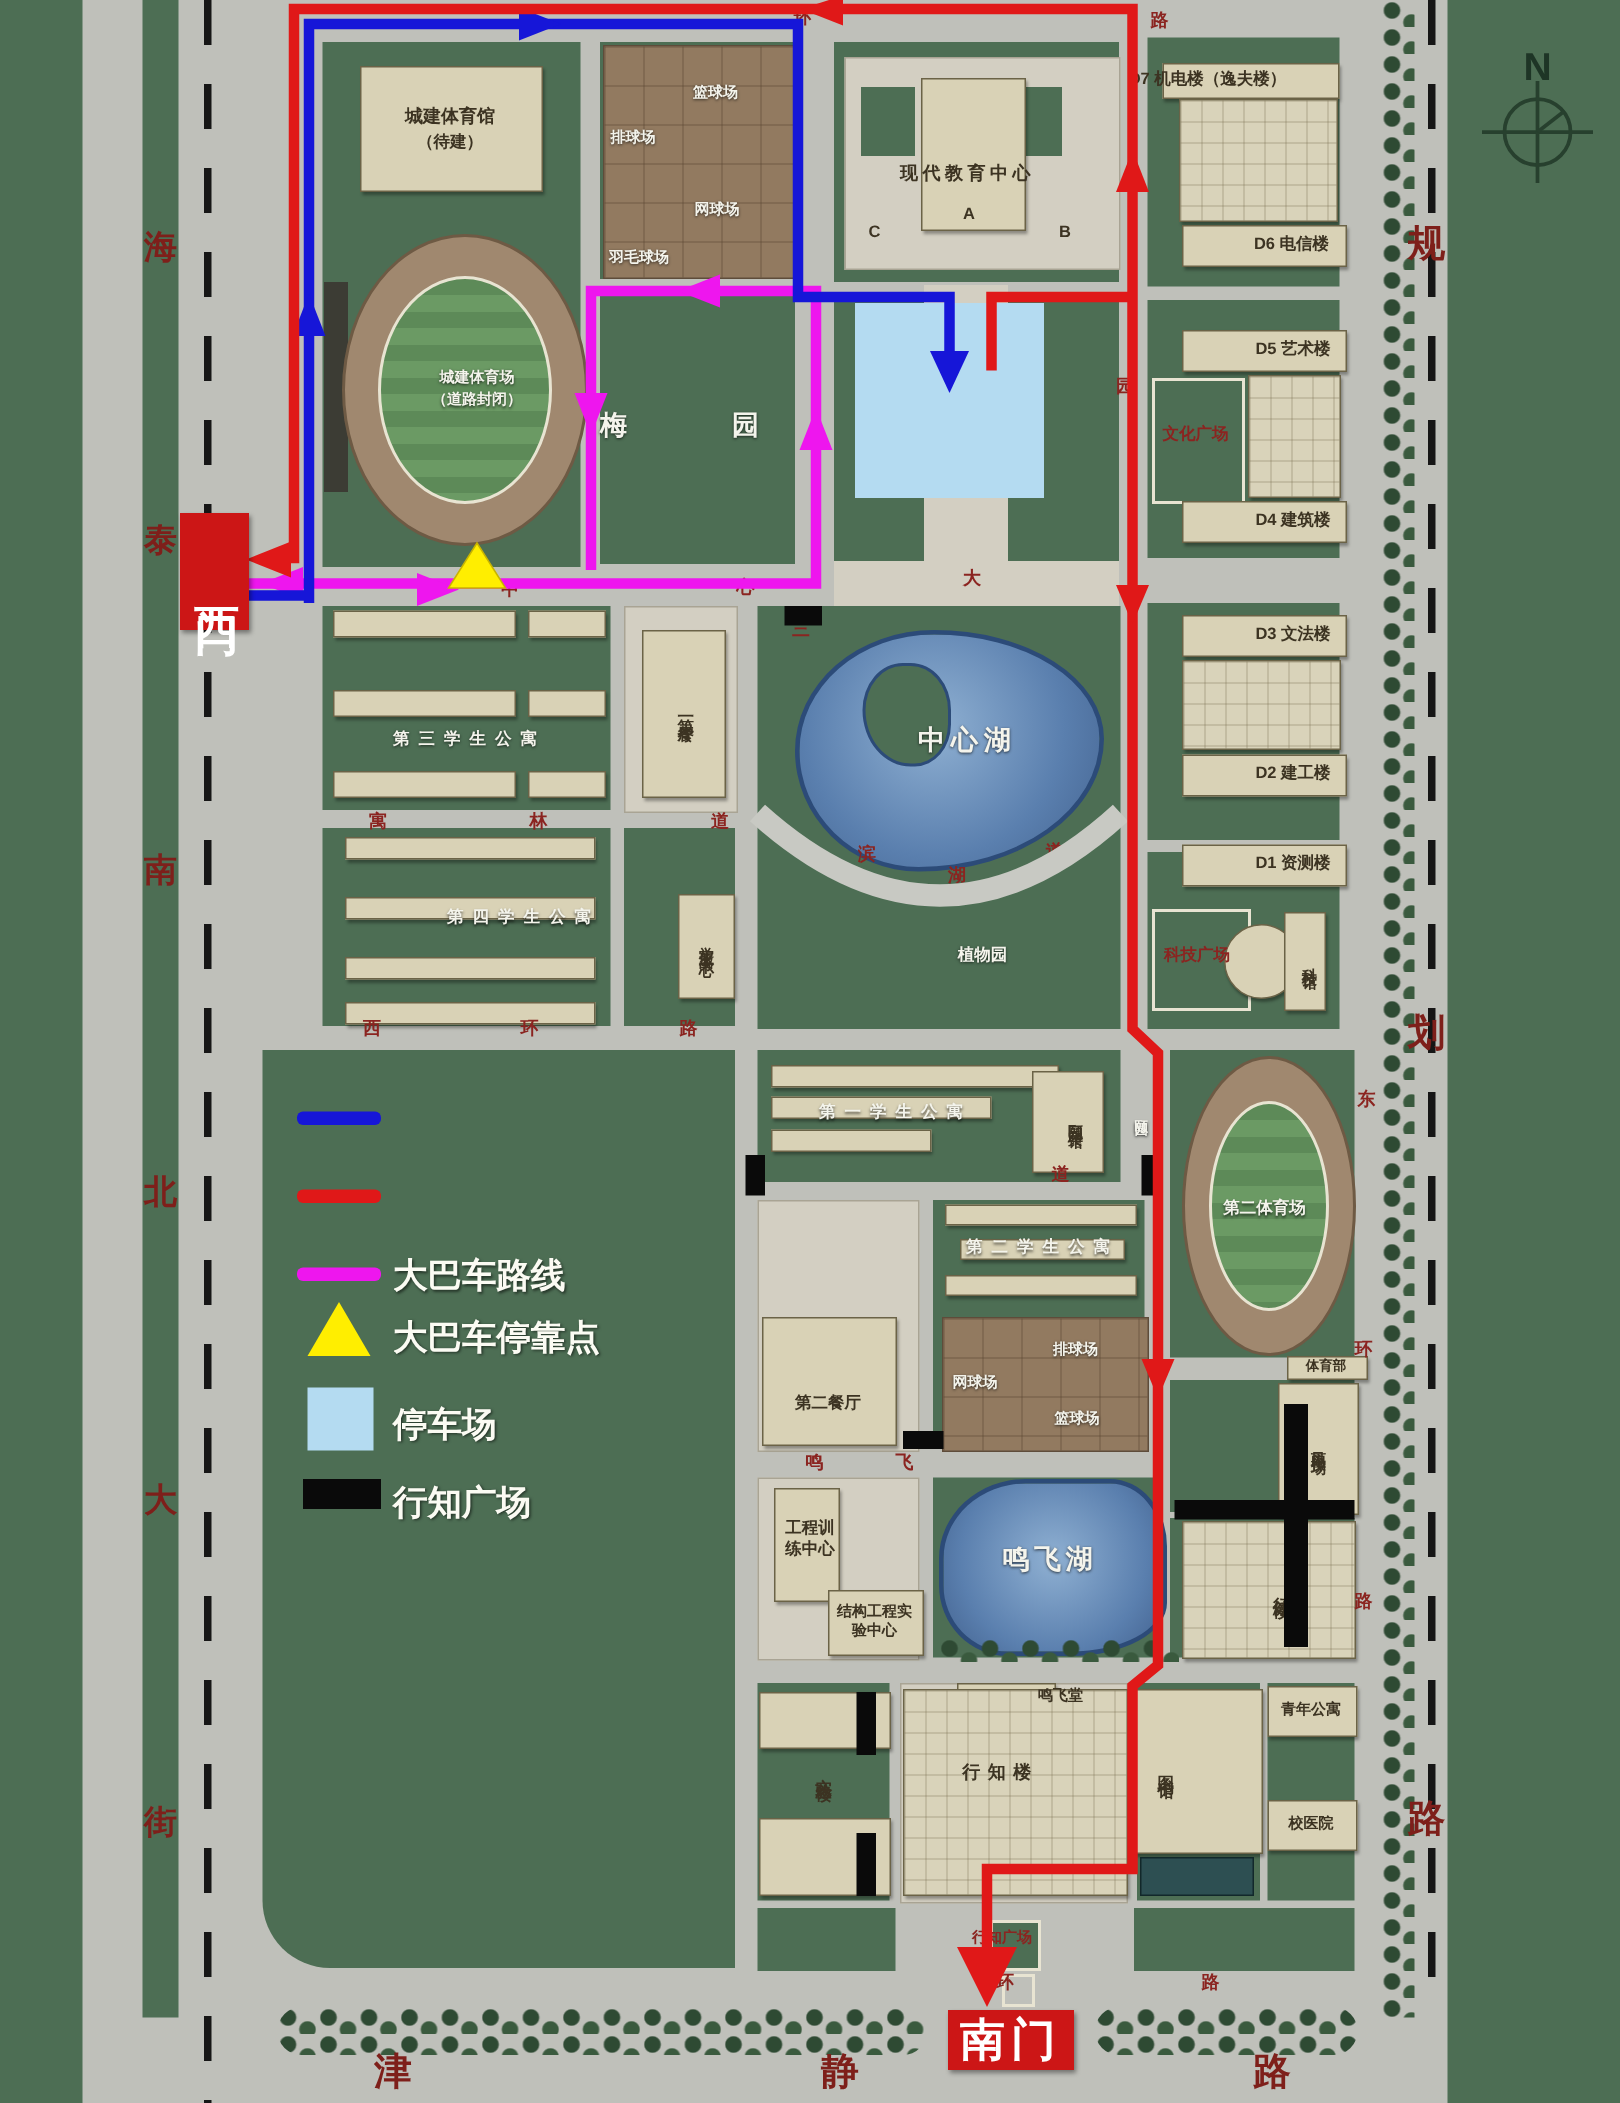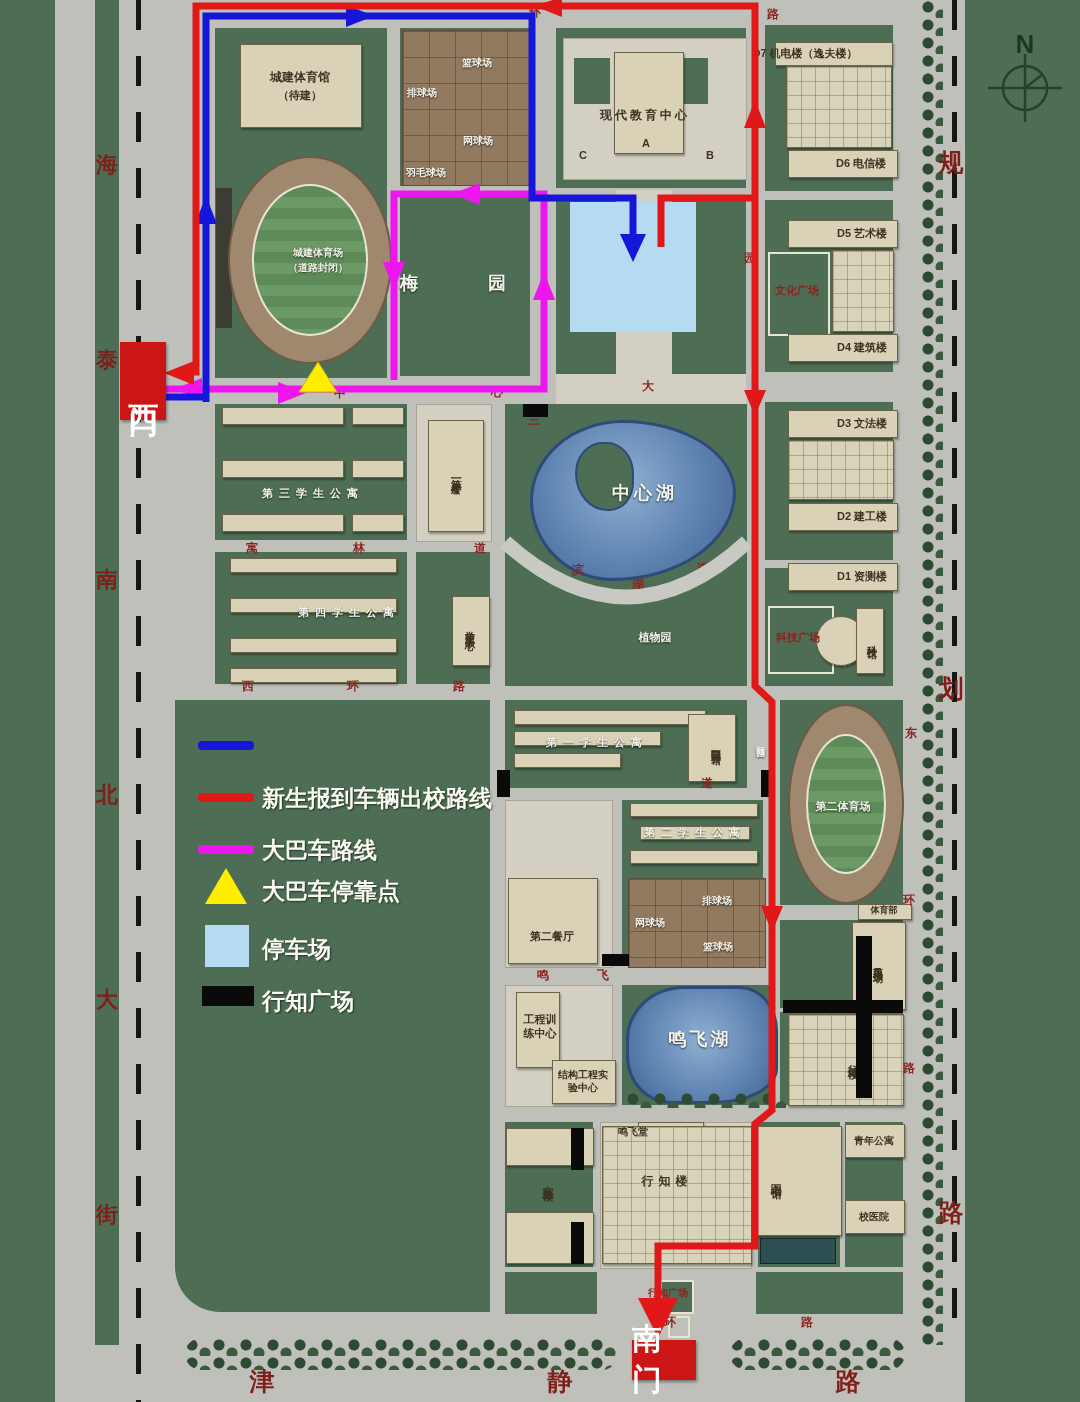--- a/index.html
+++ b/index.html
@@ -213,21 +213,21 @@
   <div class="lb d" style="left:552px;top:936px">第二餐厅</div>
   <div class="lb w f10" style="left:650px;top:922px">网球场</div>
   <div class="lb w f10" style="left:717px;top:900px">排球场</div>
   <div class="lb w f10" style="left:718px;top:946px">篮球场</div>
   <div class="lb w" style="left:843px;top:806px">第二体育场</div>
   <div class="lb d f9" style="left:884px;top:911px">体育部</div>
   <div class="lb d v f10" style="left:878px;top:963px">风雨操场</div>
   <div class="lb d wrap" style="left:540px;top:1026px;width:34px">工程训练中心</div>
   <div class="lb d wrap f10" style="left:583px;top:1081px;width:58px">结构工程实验中心</div>
   <div class="lb w f13" style="left:700px;top:1040px;letter-spacing:3px">鸣飞湖</div>
-  <div class="lb d f10" style="left:633px;top:1131px">鸣飞堂</div>
+  <div class="lb d f10" style="left:707px;top:1131px">鸣飞堂</div>
   <div class="lb d f12" style="left:667px;top:1182px;letter-spacing:5px">行知楼</div>
   <div class="lb d v" style="left:548px;top:1180px">实验楼</div>
   <div class="lb d v" style="left:776px;top:1178px">图书馆</div>
   <div class="lb d f10" style="left:874px;top:1140px">青年公寓</div>
   <div class="lb d f10" style="left:874px;top:1216px">校医院</div>
   <div class="lb d v" style="left:853px;top:1058px">行健楼</div>
   <div class="lb r f10" style="left:668px;top:1292px">行知广场</div>
 
   <div class="rc" style="left:535px;top:12px">环</div>
   <div class="rc" style="left:773px;top:14px">路</div>
@@ -262,21 +262,20 @@
   <div class="st" style="left:107px;top:1215px">街</div>
   <div class="st f24" style="left:951px;top:162px">规</div>
   <div class="st f24" style="left:951px;top:688px">划</div>
   <div class="st f24" style="left:951px;top:1212px">路</div>
   <div class="st f24" style="left:262px;top:1381px">津</div>
   <div class="st f24" style="left:560px;top:1381px">静</div>
   <div class="st f24" style="left:848px;top:1381px">路</div>
 
   <div class="abs" style="left:198px;top:741px;width:56px;height:9px;background:#1616d8;border-radius:4px;z-index:20"></div>
   <div class="abs" style="left:198px;top:793px;width:56px;height:9px;background:#e01818;border-radius:4px;z-index:20"></div>
-  <div class="lgt" style="left:262px;top:783px">新生报到车辆出校路线</div>
   <div class="abs" style="left:198px;top:845px;width:56px;height:9px;background:#ee16ee;border-radius:4px;z-index:20"></div>
   <div class="lgt" style="left:262px;top:835px">大巴车路线</div>
   <div class="abs" style="left:205px;top:868px;width:0;height:0;border-left:21px solid transparent;border-right:21px solid transparent;border-bottom:36px solid #ffee00;z-index:20"></div>
   <div class="lgt" style="left:262px;top:876px">大巴车停靠点</div>
   <div class="abs" style="left:205px;top:925px;width:44px;height:42px;background:#b4dbf1;z-index:20"></div>
   <div class="lgt" style="left:262px;top:934px">停车场</div>
   <div class="abs" style="left:202px;top:986px;width:52px;height:20px;background:#0a0a0a;z-index:20"></div>
   <div class="lgt" style="left:262px;top:986px">行知广场</div>
 
   <svg class="ovl" width="1080" height="1402" viewBox="0 0 1080 1402">
@@ -308,15 +307,15 @@
     <g stroke="#27402e" stroke-width="2.5" fill="none">
       <circle cx="1025" cy="88" r="22"></circle>
       <line x1="988" y1="88" x2="1062" y2="88"></line>
       <line x1="1025" y1="54" x2="1025" y2="122"></line>
       <line x1="1025" y1="88" x2="1043" y2="74"></line>
     </g>
   </svg>
   <div class="lb d" style="left:1025px;top:45px;font-size:26px;color:#1e3526;z-index:30">N</div>
 
   <div class="gate" style="left:120px;top:342px;width:46px;height:78px;font-size:30px;writing-mode:vertical-rl;text-orientation:upright">西门</div>
-  <div class="gate" style="left:632px;top:1340px;width:64px;height:40px;font-size:30px;letter-spacing:4px">南门</div>
+  <div class="gate" style="left:632px;top:1340px;width:84px;height:40px;font-size:30px;letter-spacing:4px">南门</div>
 
 </div>
 
 </body></html>

